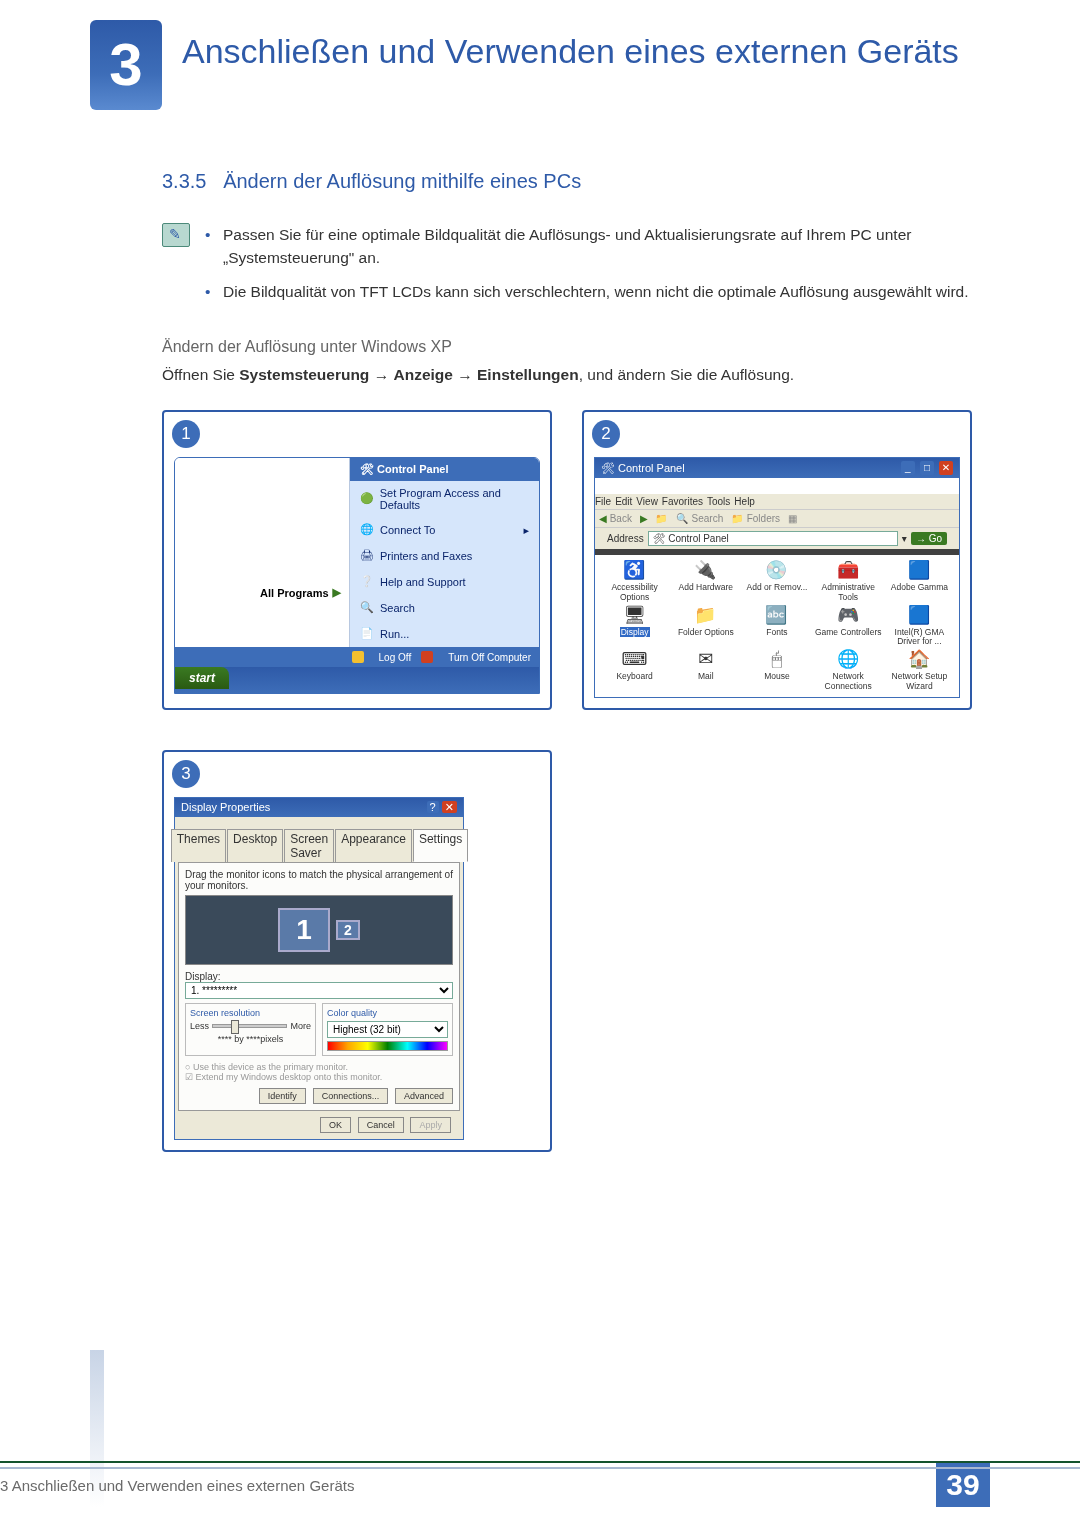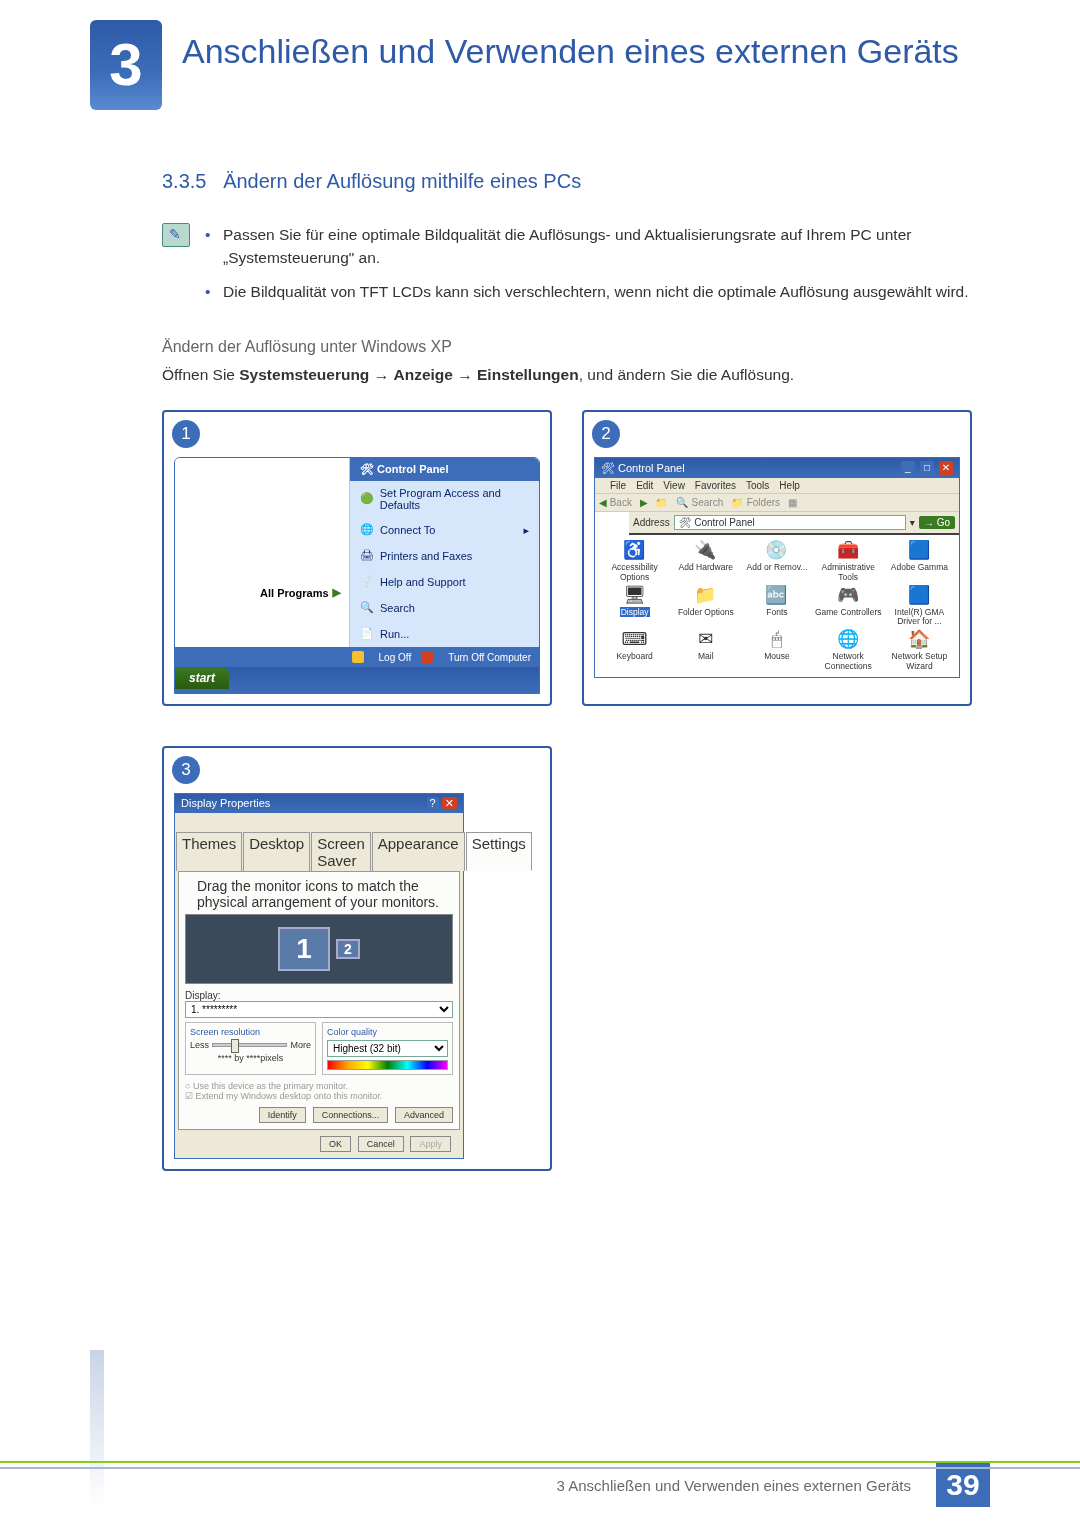--- a/index.html
+++ b/index.html
@@ -214,43 +214,43 @@
     display: flex;
     justify-content: space-between;
     align-items: center;
   }
   .cp-title .win-btns span {
     display:inline-block;width:14px;height:14px;text-align:center;
     font-size:10px;line-height:14px;margin-left:2px;border-radius:2px;
   }
   .cp-menus {
     background: #ece9d8;
-    padding: 2px 15px;
-    display: flex;
-    gap: 10px;
+    padding: 2px 0;
+    display: flex;
+    gap: 4px;
     color: #333;
+    margin-top: 16px;
   }
   .cp-toolbar {
     background: #ece9d8;
     padding: 3px 4px;
     display: flex;
     align-items: center;
     gap: 8px;
     border-top: 1px solid #ccc;
     border-bottom: 1px solid #ccc;
   }
   .cp-toolbar .tb-btn { display:flex;align-items:center;gap:3px;color:#888; }
   .cp-address {
     background: #ece9d8;
-    padding: 3px 4px;
+    padding: 3px 12px;
     display: flex;
     align-items: center;
     gap: 4px;
-    border-bottom:2px solid #404040;
-    margin-left:34px;
+    border-bottom:6px solid #404040;
   }
   .cp-address .addr-input {
     flex: 1;
     background: #fff;
     border: 1px solid #7a9;
     padding: 1px 4px;
     color:#333;
   }
   .cp-address .go {
     background: #3a7a22;
@@ -292,39 +292,40 @@
     color: #fff;
     padding: 3px 6px;
     font-size: 11px;
     display: flex;
     justify-content: space-between;
     gap: 43px;
   }
   .dp-tabs {
     display: flex;
     background: #ece9d8;
-    padding-top: 19px;
-    font-size: 15px;
+    padding-top: 12px;
+    font-size: 12px;
+    justify-content: center;
   }
   .dp-tabs .tab {
     border: 1px solid #999;
     border-bottom: none;
     padding: 2px 5px;
     background: #ece9d8;
     margin-left: 1px;
     color:#333;
   }
   .dp-tabs .tab.active { background: #fcfcfa; font-weight:normal; border-bottom:1px solid #fcfcfa; }
   .dp-body {
     border: 1px solid #999;
     margin: 0 3px 3px 3px;
     background: #fcfcfa;
     padding: 6px;
   }
-  .dp-instr { font-size: 14px; color:#333; margin-bottom:4px;margin-left:12px; }
+  .dp-instr { font-size: 10px; color:#333; margin-bottom:4px; }
   .dp-monitors {
     background: #3a4a5a;
     height: 70px;
     border: 1px solid #888;
     display: flex;
     align-items: center;
     justify-content: center;
     gap: 6px;
     margin-bottom: 6px;
   }
@@ -353,26 +354,25 @@
   .dp-btnrow { text-align:right; margin-top:6px; }
   .dp-btnrow .b { display:inline-block;border:1px solid #888;background:#ece9d8;padding:2px 8px;font-size:9px;margin-left:4px;color:#333; }
   .dp-btnrow .b.dis { color:#aaa; }
 
   
   .footer {
     position: absolute;
     bottom: 20px;
     left: 0;
     right: 0;
-    border-top: 2px solid #84cc16;
+    border-top: 2px solid #14532d;
     height: 46px;
     display: flex;
     align-items: center;
-    justify-content: flex-end;
-    gap: 15px;
+    justify-content: space-between;
   }
   .footer .line2 { position:absolute; top:4px; left:0; right:0; height:2px; background:#a8b8d0; }
   .footer-text {
     font-size: 15px;
     color: #6a6a6a;
     margin-right: 10px;
   }
   .page-number {
     background: #3d6db8;
     color: #fff;

